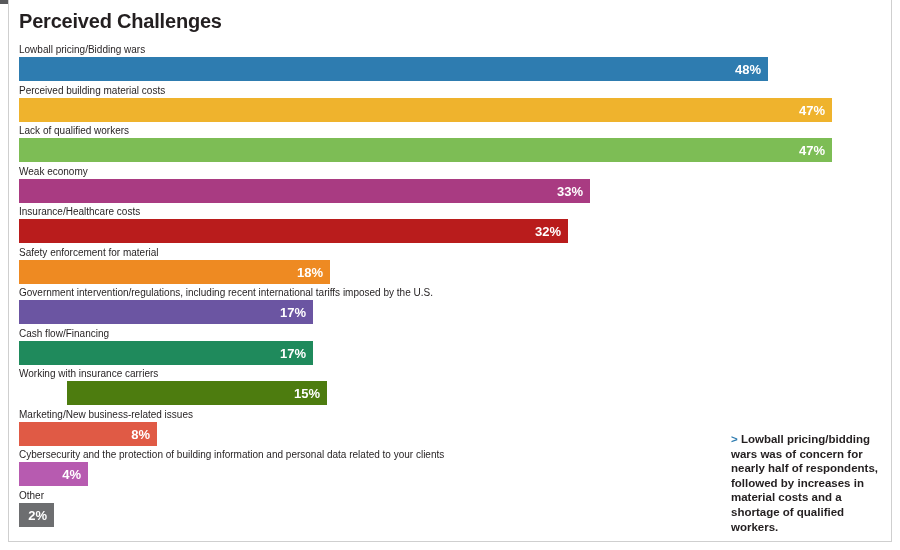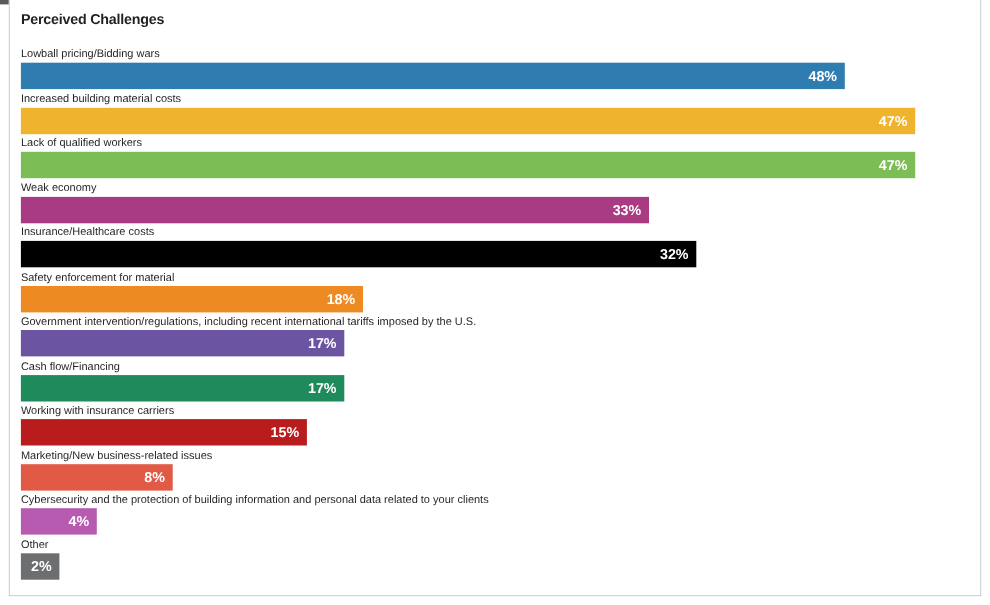--- a/index.html
+++ b/index.html
@@ -62,21 +62,21 @@
     top: 0px;
     width: 3px;
     height: 542px;
     background: #ffffff;
   }
 
   .title {
     position: absolute;
     left: 19px;
     top: 10px;
-    font-size: 13px;
+    font-size: 20px;
     font-weight: bold;
     color: #231f20;
     letter-spacing: -0.2px;
     white-space: nowrap;
   }
 
   .chart {
     position: absolute;
     left: 0;
     top: 0;
@@ -147,40 +147,40 @@
   <div class="title">Perceived Challenges</div>
 
   <div class="chart" id="chart-area">
       <div class="row" style="top: 44px;">
         <div class="cat-label">Lowball pricing/Bidding wars</div>
         <div class="bar" style="width: 749px; background: rgb(46, 124, 176);">
           <span class="bar-value">48%</span>
         </div>
       </div>
       <div class="row" style="top: 84.5px;">
-        <div class="cat-label">Increased building material costs</div>
+        <div class="cat-label">Perceived building material costs</div>
         <div class="bar" style="width: 813px; background: rgb(239, 179, 45);">
           <span class="bar-value">47%</span>
         </div>
       </div>
       <div class="row" style="top: 125px;">
         <div class="cat-label">Lack of qualified workers</div>
         <div class="bar" style="width: 813px; background: rgb(125, 189, 85);">
           <span class="bar-value">47%</span>
         </div>
       </div>
       <div class="row" style="top: 165.5px;">
         <div class="cat-label">Weak economy</div>
         <div class="bar" style="width: 571px; background: rgb(169, 59, 130); text-align: center;">
           <span class="bar-value">33%</span>
         </div>
       </div>
       <div class="row" style="top: 206px;">
         <div class="cat-label">Insurance/Healthcare costs</div>
-        <div class="bar" style="width: 614px; background: #000000;">
+        <div class="bar" style="width: 549px; background: #b91c1c;">
           <span class="bar-value">32%</span>
         </div>
       </div>
       <div class="row" style="top: 246.5px;">
         <div class="cat-label">Safety enforcement for material</div>
         <div class="bar" style="width: 311px; background: rgb(238, 138, 34);">
           <span class="bar-value">18%</span>
         </div>
       </div>
       <div class="row" style="top: 287px;">
@@ -190,21 +190,21 @@
         </div>
       </div>
       <div class="row" style="top: 327.5px;">
         <div class="cat-label">Cash flow/Financing</div>
         <div class="bar" style="width: 294px; background: rgb(31, 138, 92);">
           <span class="bar-value">17%</span>
         </div>
       </div>
       <div class="row" style="top: 368px;">
         <div class="cat-label">Working with insurance carriers</div>
-        <div class="bar" style="width: 260px; background: #b91c1c;">
+        <div class="bar" style="width: 260px; background: #4d7c0f; margin-left: 48px;">
           <span class="bar-value">15%</span>
         </div>
       </div>
       <div class="row" style="top: 408.5px;">
         <div class="cat-label">Marketing/New business-related issues</div>
         <div class="bar" style="width: 138px; background: rgb(224, 90, 69);">
           <span class="bar-value">8%</span>
         </div>
       </div>
       <div class="row" style="top: 449px;">
@@ -214,14 +214,18 @@
         </div>
       </div>
       <div class="row" style="top: 489.5px;">
         <div class="cat-label">Other</div>
         <div class="bar" style="width: 35px; background: rgb(109, 110, 112);">
           <span class="bar-value">2%</span>
         </div>
       </div>
     </div>
 
+  <div class="callout">
+    <span class="marker">&gt;</span>
+    <span>Lowball pricing/bidding wars was of concern for nearly half of respondents, followed by increases in material costs and a shortage of qualified workers.</span>
+  </div>
 
 </div>
 
 </body></html>

